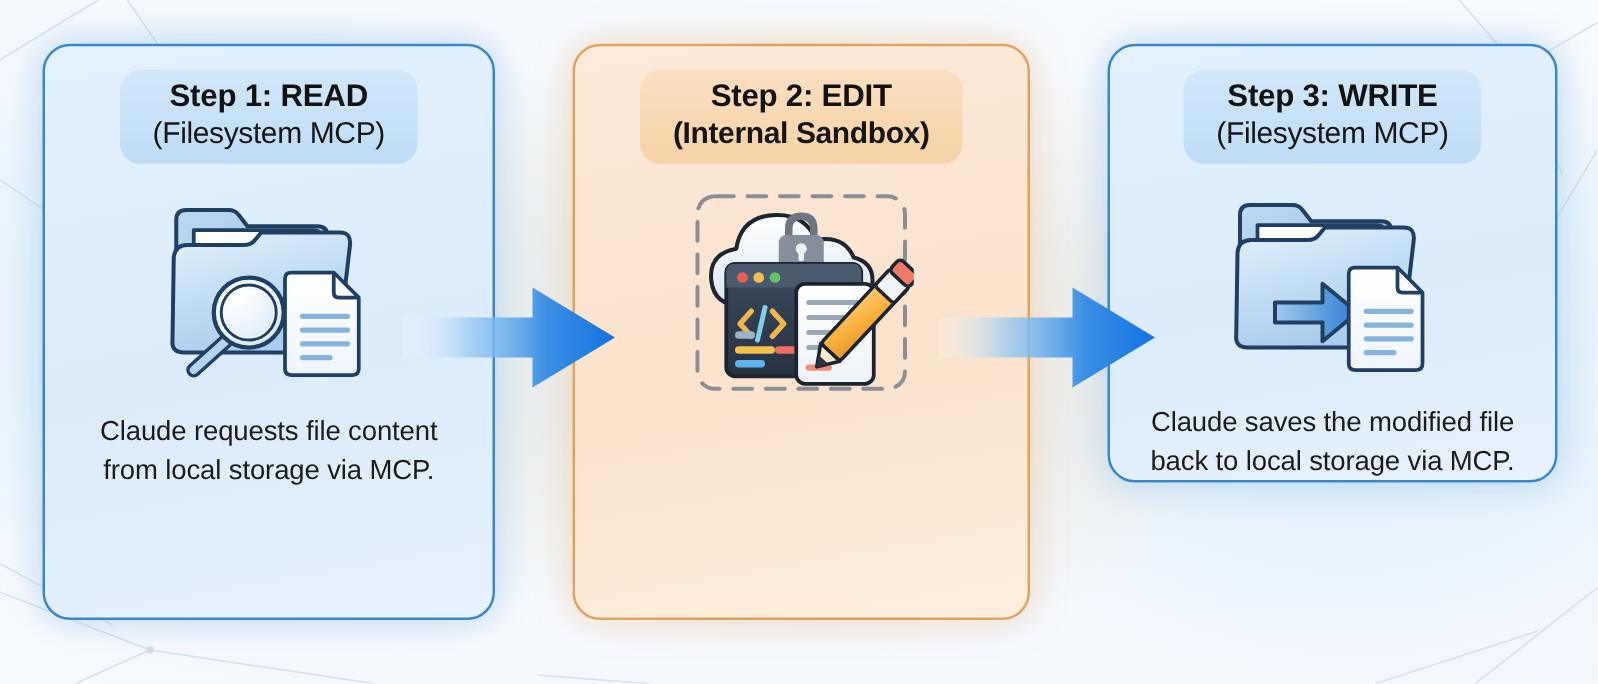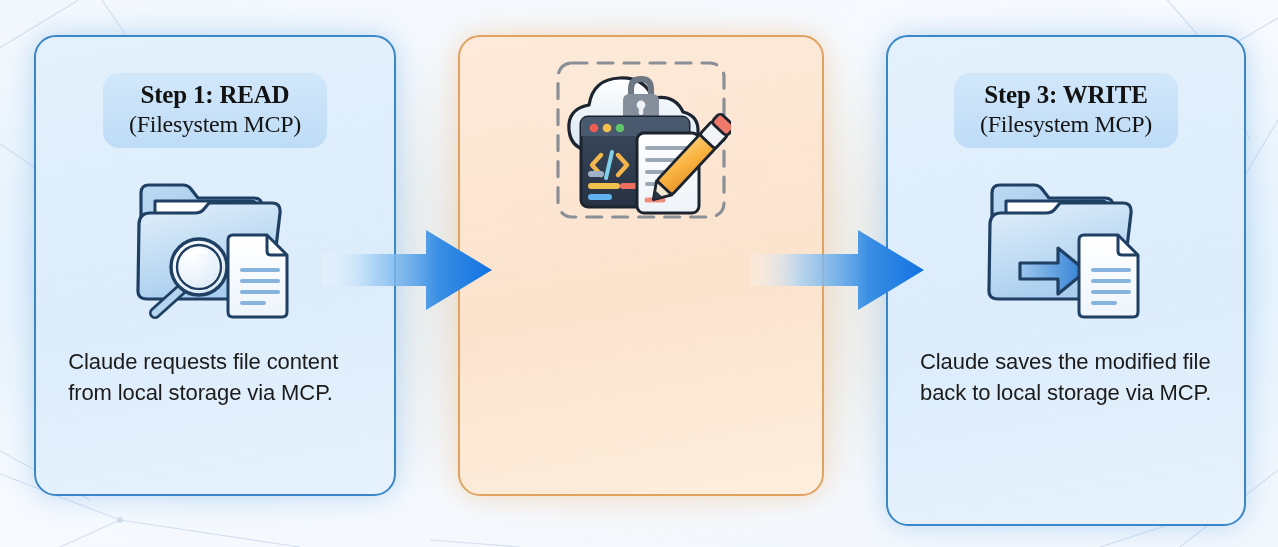--- a/index.html
+++ b/index.html
@@ -48,26 +48,25 @@
     border: 2.5px solid #3a86c6;
     box-shadow: 0 0 26px rgba(120,180,230,0.45);
   }
   .panel.orange {
     background: linear-gradient(170deg, #fdeada 0%, #fbe3cd 55%, #fdeeddff 100%);
     border: 2.5px solid #e0a261;
     box-shadow: 0 0 26px rgba(240,190,140,0.5);
   }
 
   .panel-header {
-    margin-top: 36px;
+    margin-top: 19px;
     padding: 7px 26px 10px 26px;
     border-radius: 16px;
     text-align: center;
     line-height: 1.18;
-    font-family: Liberation Serif, serif;
   }
   .panel.blue .panel-header {
     background: linear-gradient(180deg, #d2e7fa 0%, #bedcf7 100%);
   }
   .panel.orange .panel-header {
     background: linear-gradient(180deg, #fbdfc0 0%, #f8d2a8 100%);
   }
   .panel-title {
     display: block;
     font-size: 25px;
@@ -90,20 +89,21 @@
     margin-top: 18px;
     height: 170px;
     display: flex;
     align-items: center;
     justify-content: center;
   }
 
   .panel-caption {
     margin-top: 10px;
     width: 82%;
+    text-align: center;
     font-size: 22px;
     line-height: 1.42;
     color: #1b1b1b;
     letter-spacing: -0.1px;
   }
 
   .arrow {
     position: absolute;
     pointer-events: none;
   }
@@ -189,20 +189,24 @@
         <circle cx="74" cy="96" r="22" fill="none" stroke="#ffffff" stroke-width="4" opacity="0.85"></circle>
         <circle cx="74" cy="96" r="22" fill="none" stroke="#1f3f63" stroke-width="2.4"></circle>
         <path d="M62 87 q8-9 19-6" fill="none" stroke="#ffffff" stroke-width="4" stroke-linecap="round" opacity="0.95"></path>
       </svg>
     </div>
 
     <div class="panel-caption">Claude requests file content from local storage via MCP.</div>
   </div>
 
   <div class="panel orange" style="left:458px; top:35px; width:366px; height:461px;">
+    <div class="panel-header">
+      <span class="panel-title">Step 2: EDIT</span>
+      <span class="panel-subtitle bold">(Internal Sandbox)</span>
+    </div>
 
     <div class="panel-icon">
       <svg width="180" height="170" viewBox="0 0 180 170">
         <defs>
           <linearGradient id="cloudG2" x1="0" y1="0" x2="0" y2="1">
             <stop offset="0%" stop-color="#ffffff"></stop>
               <stop offset="100%" stop-color="#d7e6f2"></stop>
           </linearGradient>
           <linearGradient id="winG2" x1="0" y1="0" x2="0" y2="1">
             <stop offset="0%" stop-color="#3c4a5e"></stop>
@@ -259,21 +263,21 @@
           <rect x="122" y="58" width="21" height="19" rx="3" fill="#f2f3f5" stroke="#1c2430" stroke-width="2.8"></rect>
           <rect x="122" y="47" width="21" height="13" rx="4" fill="#ef7a6a" stroke="#1c2430" stroke-width="2.8"></rect>
           <path d="M122 140 l10.5 16 l10.5 -16 Z" fill="#f6e7cf" stroke="#1c2430" stroke-width="2.8" stroke-linejoin="round"></path>
           <path d="M127.5 148 l5 8 l5 -8 Z" fill="#2b3442"></path>
         </g>
       </svg>
     </div>
 
   </div>
 
-  <div class="panel blue" style="left:886px; top:35px; width:360px; height:491px;">
+  <div class="panel blue" style="left:886px; top:35px; width:360px; height:351px;">
     <div class="panel-header">
       <span class="panel-title">Step 3: WRITE</span>
       <span class="panel-subtitle">(Filesystem MCP)</span>
     </div>
 
     <div class="panel-icon">
       <svg width="180" height="160" viewBox="0 0 180 160">
         <defs>
           <linearGradient id="folderBackG3" x1="0" y1="0" x2="1" y2="1">
             <stop offset="0%" stop-color="#bcd9f2"></stop>

